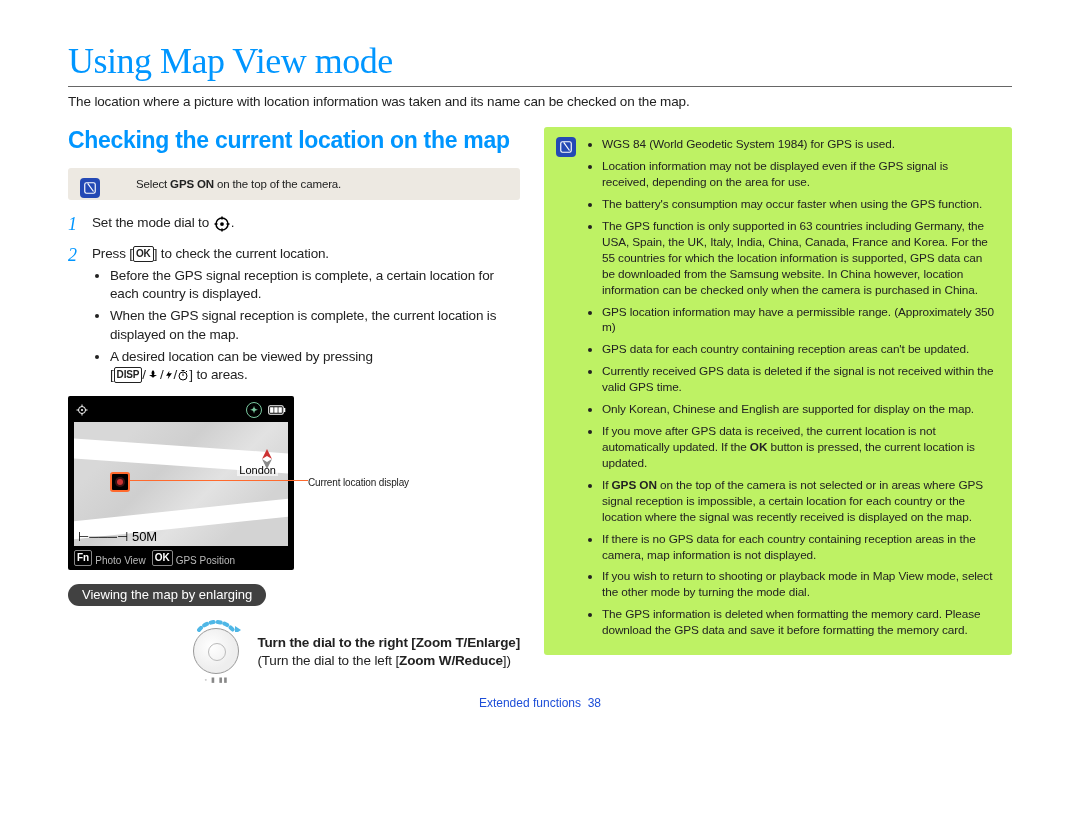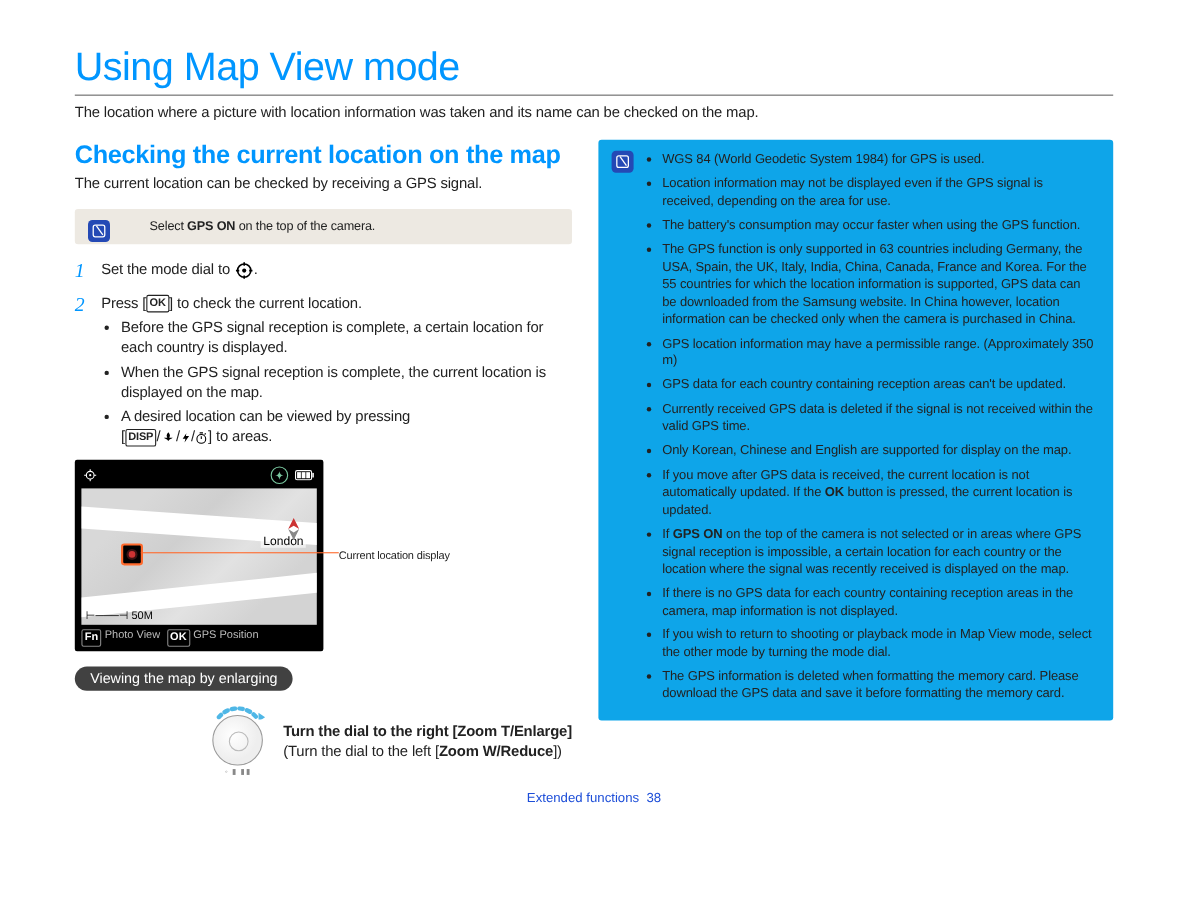--- a/index.html
+++ b/index.html
@@ -15,20 +15,21 @@
   }
   .page {
     padding: 40px 68px 20px 68px;
   }
   .h1 {
     font-size: 36px;
     color: #0096ff;
     font-weight: 400;
     margin: 0 0 2px 0;
     letter-spacing: -0.5px;
+    font-family: Liberation Serif, serif;
   }
   .hr {
     border-top: 1px solid #666;
     margin: 4px 0 6px 0;
   }
   .intro {
     font-size: 13.5px;
     color: #222;
     margin: 0 0 16px 0;
     font-weight: 300;
@@ -196,29 +197,29 @@
     border-radius:3px;
     background:#000;
     display:flex;align-items:center;justify-content:center;
   }
   .mapview .pin .dot {
     width:6px;height:6px;border-radius:50%;background:#c33;
     box-shadow:0 0 0 2px rgba(200,60,60,0.3);
   }
   .mapview .scale {
     position:absolute; left:10px; bottom:26px;
-    font-size:10px; color:#000;
+    font-size:13px; color:#000;
   }
   .mapview .bottombar {
     position:absolute; left:6px; right:6px; bottom:4px;
     display:flex; gap:6px; color:#bbb; font-size:10px;
     align-items:center;
   }
   .mapview .bottombar .tag {
-    display:inline-flex; align-items:flex-start; gap:3px;
+    display:inline-flex; align-items:flex-end; gap:3px;
   }
   .callout-line {
     position:absolute;
     left:60px; top:84px;
     width:180px; height:1px;
     background:#ff6a2d;
   }
   .callout-label {
     font-size:10px;
     font-weight:300;
@@ -261,21 +262,21 @@
     content:"";
     position:absolute;
     left:14px;top:14px;width:16px;height:16px;
     border:1px solid #bbb;border-radius:50%;
   }
   .dial .legend{
     font-size:7px;color:#888;letter-spacing:1px;margin-top:2px;
   }
   .bold { font-weight:700; }
   .right-note {
-    background: #0ea5e9;
+    background: #bef264;
     border-radius: 3px;
     padding: 10px 14px 10px 44px;
     position: relative;
     font-size: 11.8px;
     letter-spacing: -0.1px;
     line-height:1.35;
   }
   .right-note ul {
     list-style: disc;
     margin: 0 0 0 0;
@@ -294,21 +295,20 @@
 <body>
 
 <div class="page">
   <div class="h1">Using Map View mode</div>
   <div class="hr"></div>
   <div class="intro body">The location where a picture with location information was taken and its name can be checked on the map.</div>
 
   <div class="two-col">
     <div class="col-left">
       <div class="h2">Checking the current location on the map</div>
-      <div class="body">The current location can be checked by receiving a GPS signal.</div>
 
       <div class="note-box">
         <span class="note-icon">
           <svg viewBox="0 0 24 24">
               <rect x="3" y="3" width="18" height="18" rx="3" fill="none" stroke="#fff" stroke-width="2"></rect>
               <path d="M8 4 L18 18" stroke="#fff" stroke-width="2"></path>
             </svg>
         </span>
         <span>Select </span><span class="bold">GPS ON</span><span> on the top of the camera.</span>
       </div>

